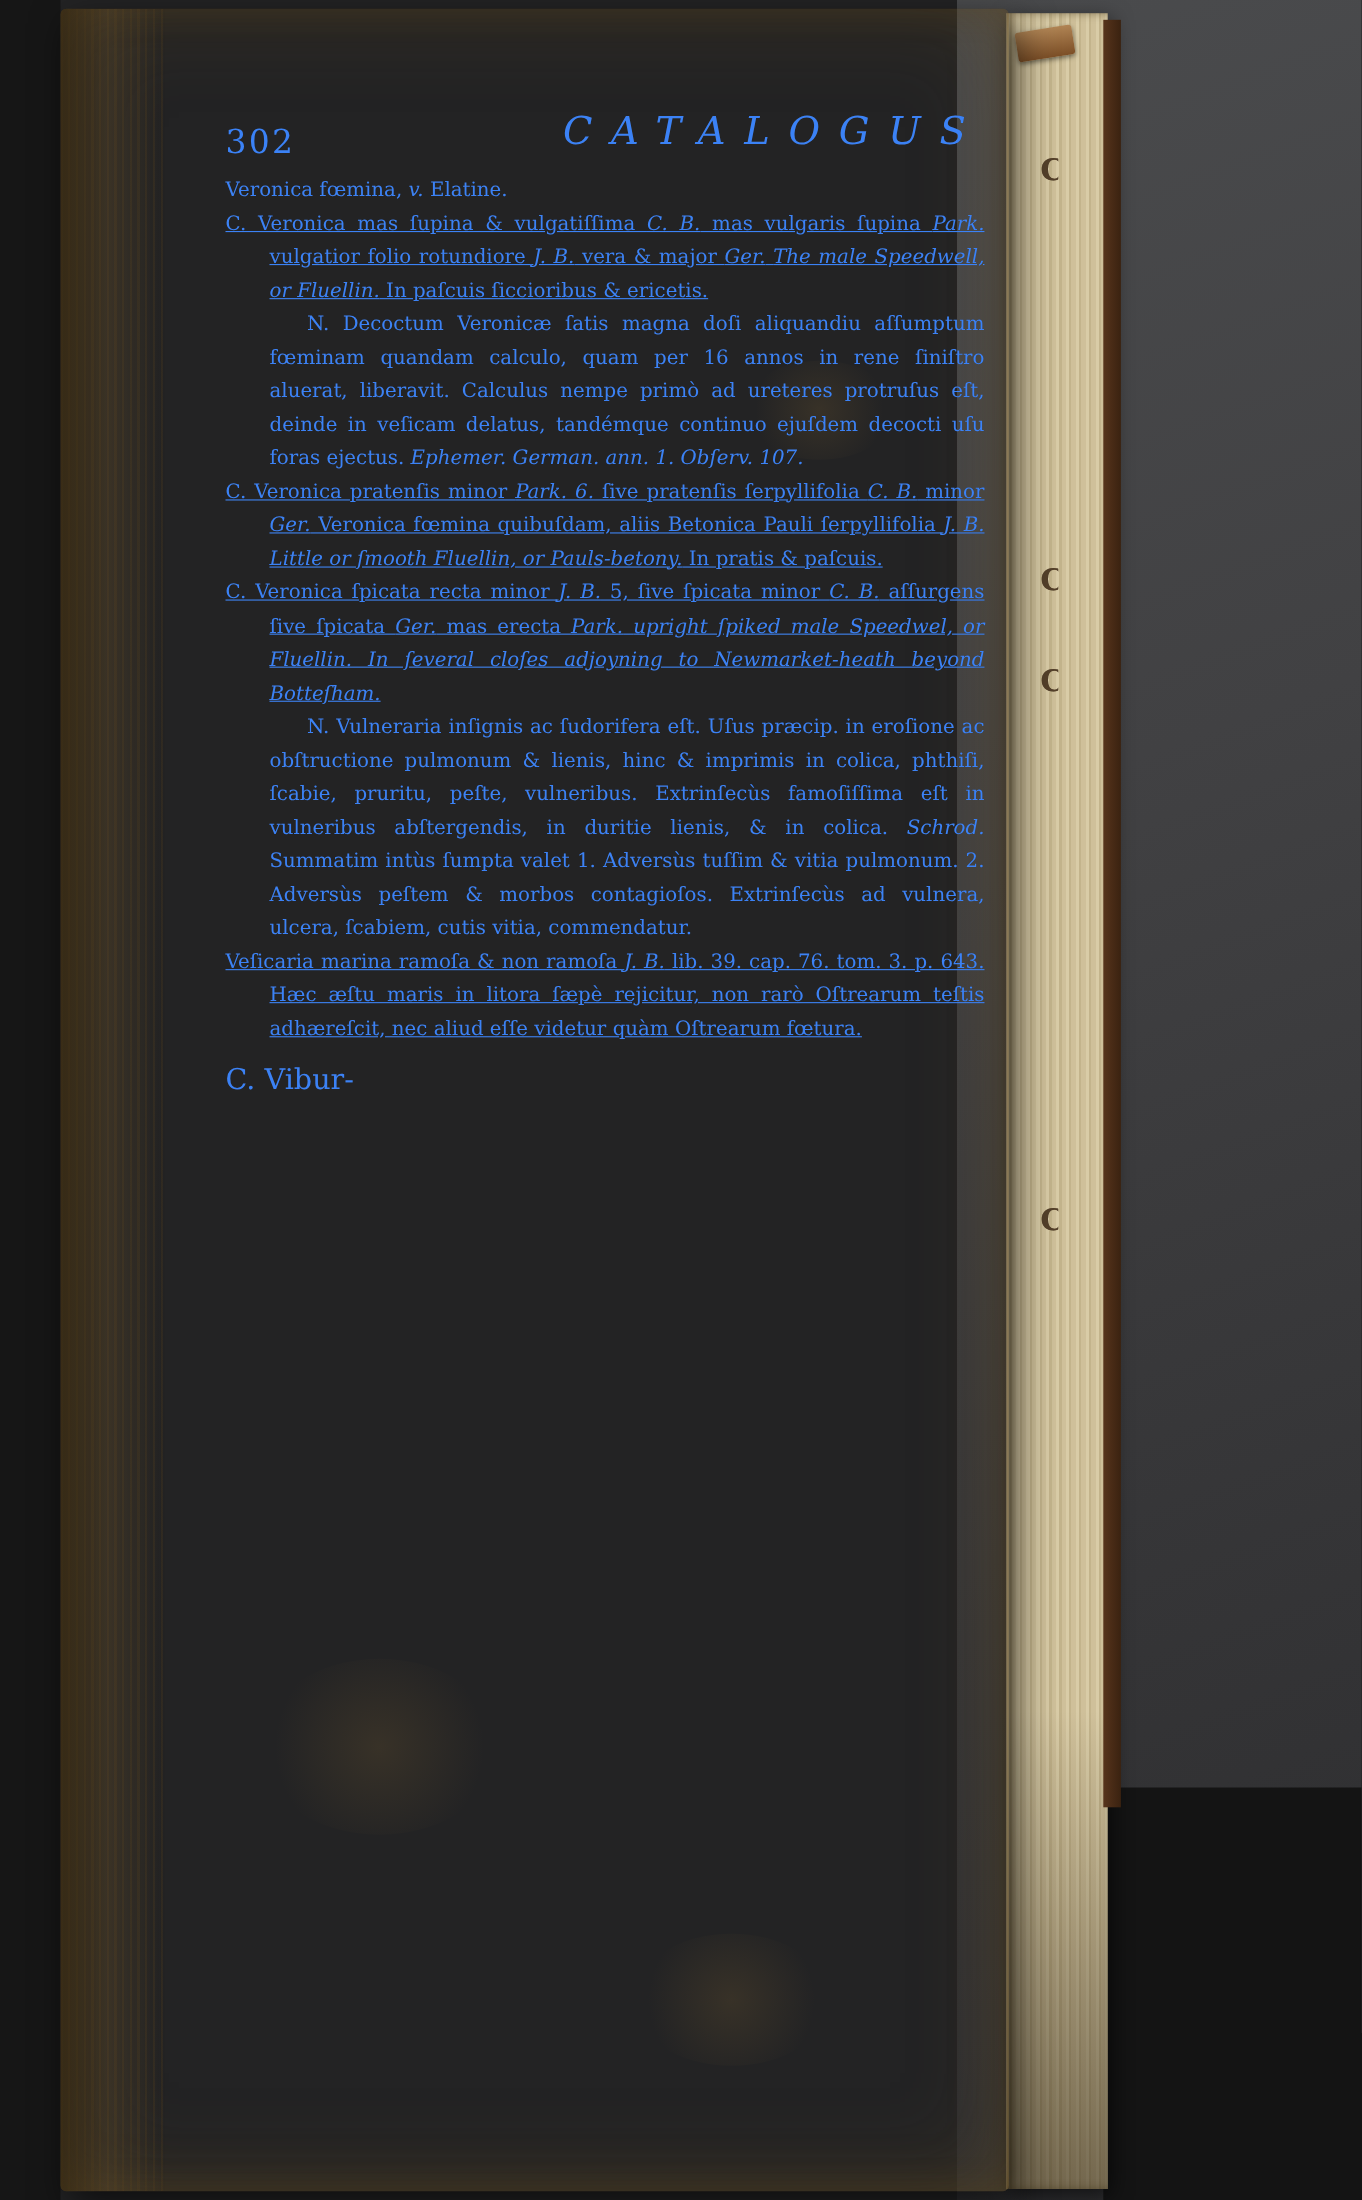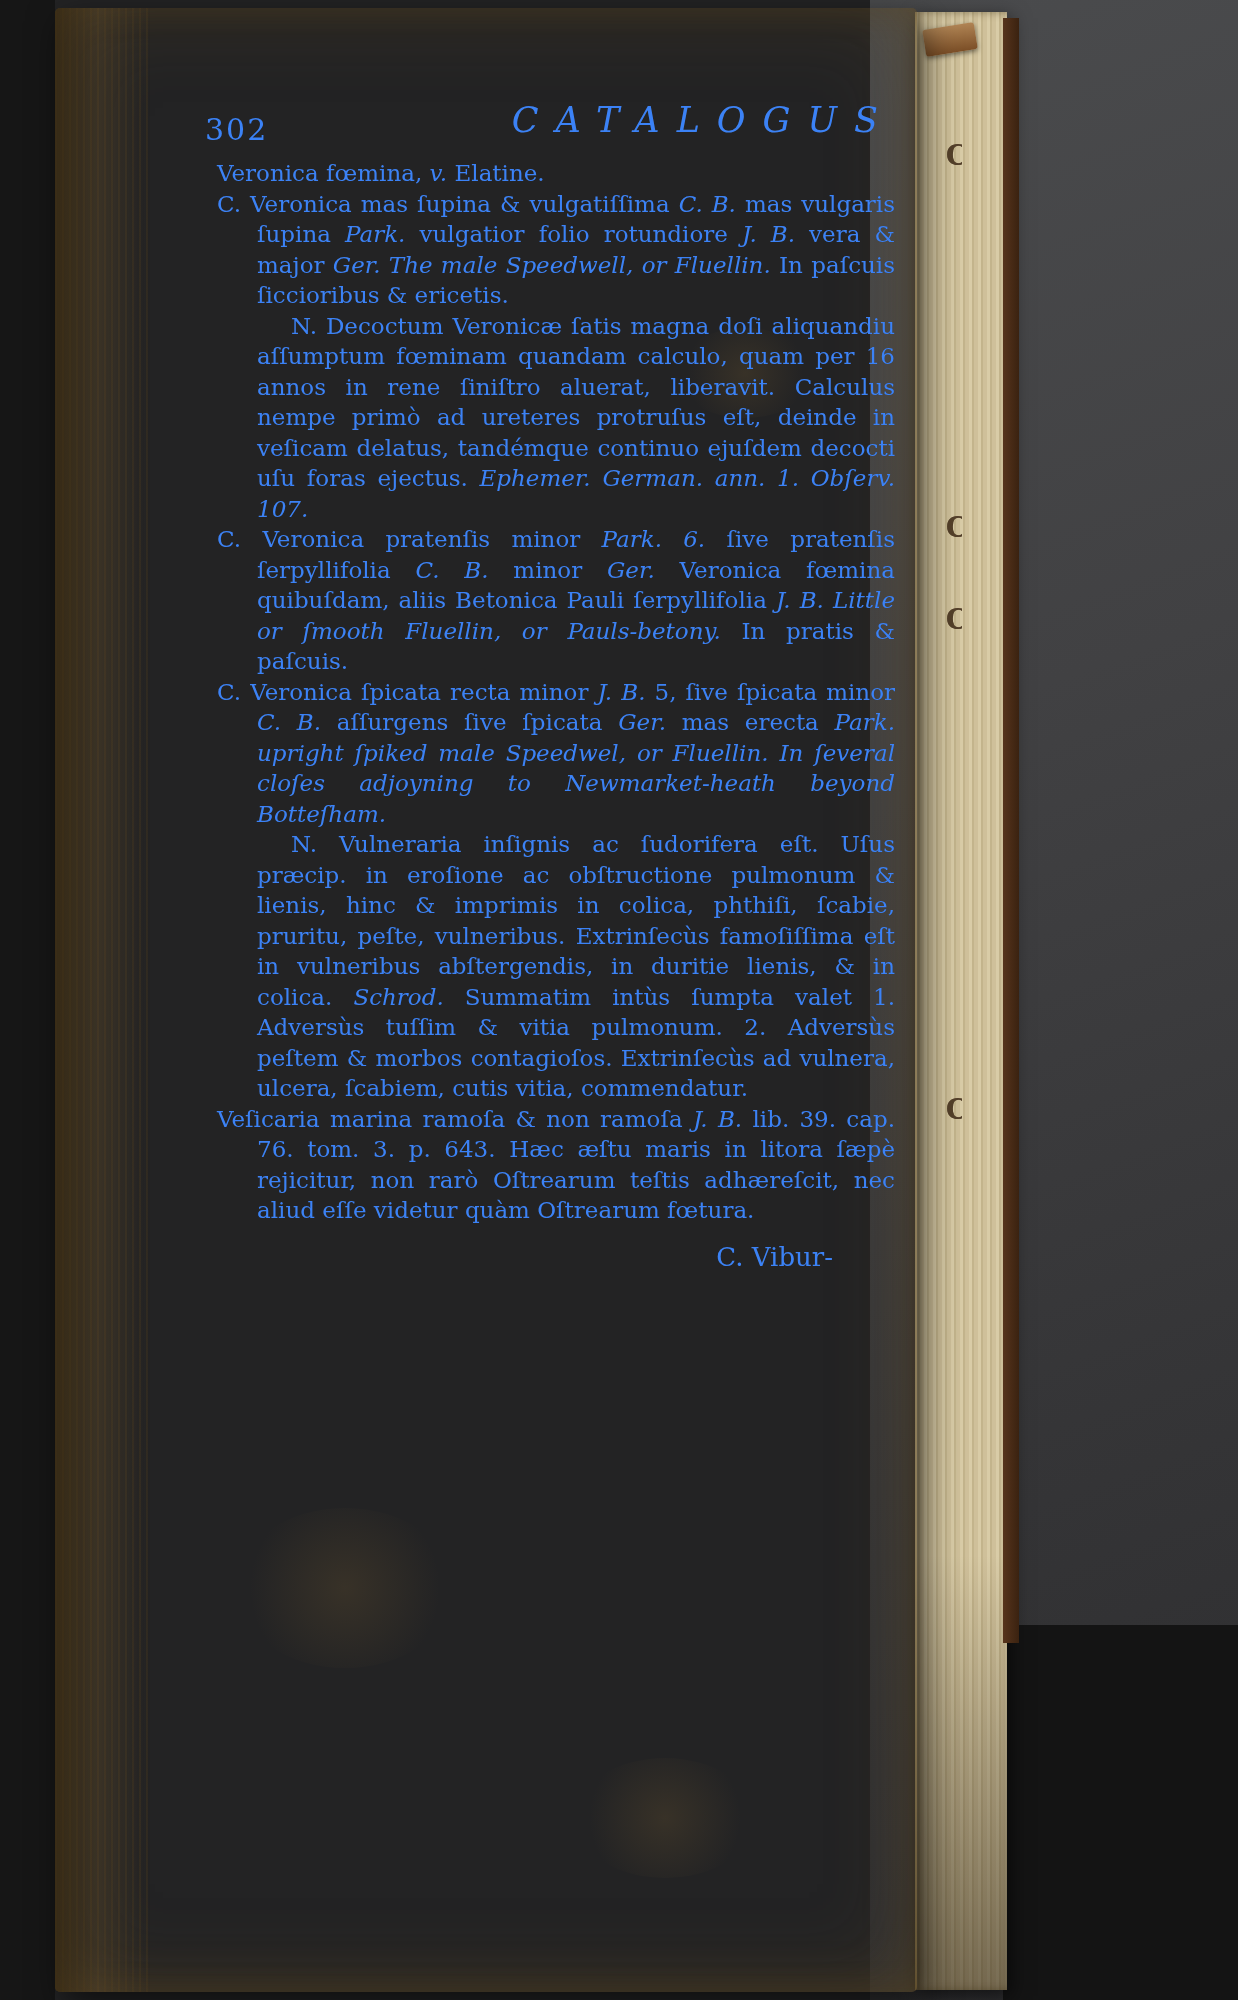--- a/index.html
+++ b/index.html
@@ -72,30 +72,29 @@
   .header { position:relative; height:60px; }
   .pagenum {
     position:absolute; left:0; top:14px; font-size:30px; letter-spacing:2px;
   }
   .title {
     position:absolute; left:0; right:0; top:2px; text-align:right;
     font-size:35px; font-style:italic; letter-spacing:17px;
     text-shadow:0 0 .5px rgba(58,45,29,.8);
   }
   .body p {
-    font-size:23px; line-height:30.5px; text-align:justify;
+    font-size:18px; line-height:30.5px; text-align:justify;
     text-shadow:0 0 .4px rgba(58,45,29,.55);
-    margin-left:12px;
   }
   p.plain { padding-left:0; }
-  p.entry { padding-left:40px; text-indent:-40px; }
+  p.entry { padding-left:40px; text-indent:-40px;text-decoration:underline; }
   p.note  { padding-left:40px; text-indent:34px; }
   .it { font-style:italic; }
   .catchword {
-    margin-top:16px; padding-right:62px; text-align:right;
+    margin-top:16px; padding-right:62px; 
     font-size:26px; text-shadow:0 0 .4px rgba(58,45,29,.55);
   }
   
   .edge-c {
     position:absolute; width:16px; height:32px; overflow:hidden;
     color:#54402a; font-size:27px; font-weight:bold;
     text-shadow:0 0 .5px rgba(84,64,42,.7);
   }
 </style>
 </head>

